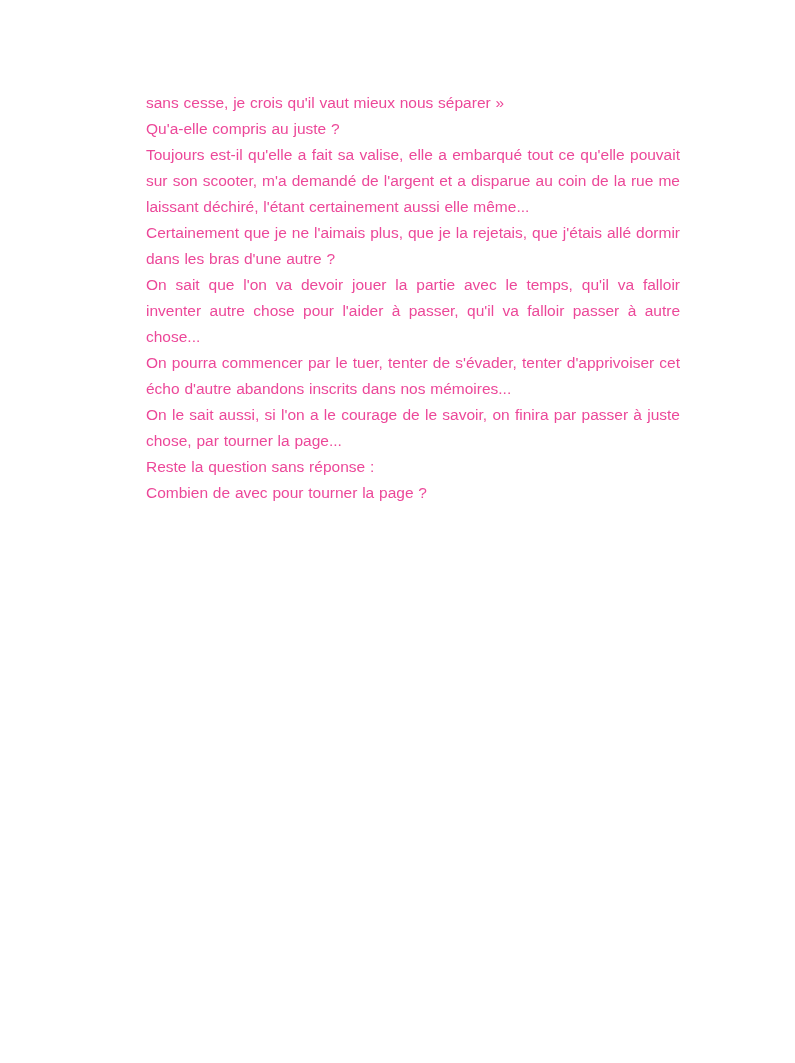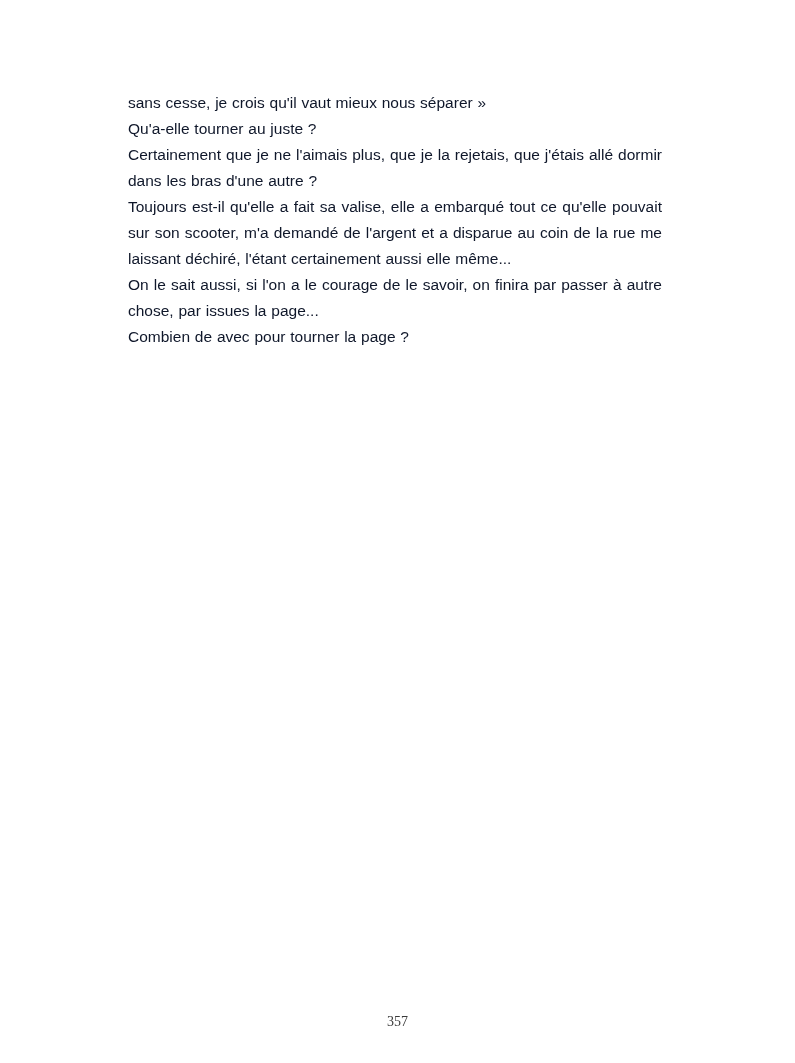--- a/index.html
+++ b/index.html
@@ -11,23 +11,23 @@
     position: relative;
     width: 795px;
     height: 1063px;
     background: #ffffff;
     overflow: hidden;
     font-family: "Liberation Sans", "DejaVu Sans", sans-serif;
   }
   .text-block {
     position: absolute;
     top: 90px;
-    left: 128px;
+    left: 146px;
     width: 534px;
-    color: #0f172a;
+    color: #ec4899;
     font-size: 15.5px;
     line-height: 26px;
   }
   .text-block p {
     margin: 0;
     padding: 0;
     text-align: justify;
     word-spacing: 0.5px;
   }
   .page-number {
@@ -40,20 +40,22 @@
     font-size: 14px;
     color: #3a3a3a;
   }
 </style>
 </head>
 <body>
 
 <div class="page">
   <div class="text-block">
     <p>sans cesse, je crois qu'il vaut mieux nous séparer »</p>
-    <p>Qu'a-elle tourner au juste ?</p>
+    <p>Qu'a-elle compris au juste ?</p>
+    <p>Toujours est-il qu'elle a fait sa valise, elle a embarqué tout ce qu'elle pouvait sur son scooter, m'a demandé de l'argent et a disparue au coin de la rue me laissant déchiré, l'étant certainement aussi elle même...</p>
     <p>Certainement que je ne l'aimais plus, que je la rejetais, que j'étais allé dormir dans les bras d'une autre ?</p>
-    <p>Toujours est-il qu'elle a fait sa valise, elle a embarqué tout ce qu'elle pouvait sur son scooter, m'a demandé de l'argent et a disparue au coin de la rue me laissant déchiré, l'étant certainement aussi elle même...</p>
-    <p>On le sait aussi, si l'on a le courage de le savoir, on finira par passer à autre chose, par issues la page...</p>
+    <p>On sait que l'on va devoir jouer la partie avec le temps, qu'il va falloir inventer autre chose pour l'aider à passer, qu'il va falloir passer à autre chose...</p>
+    <p>On pourra commencer par le tuer, tenter de s'évader, tenter d'apprivoiser cet écho d'autre abandons inscrits dans nos mémoires...</p>
+    <p>On le sait aussi, si l'on a le courage de le savoir, on finira par passer à juste chose, par tourner la page...</p>
+    <p>Reste la question sans réponse :</p>
     <p>Combien de avec pour tourner la page ?</p>
   </div>
-  <div class="page-number">357</div>
 </div>
 
 </body></html>

